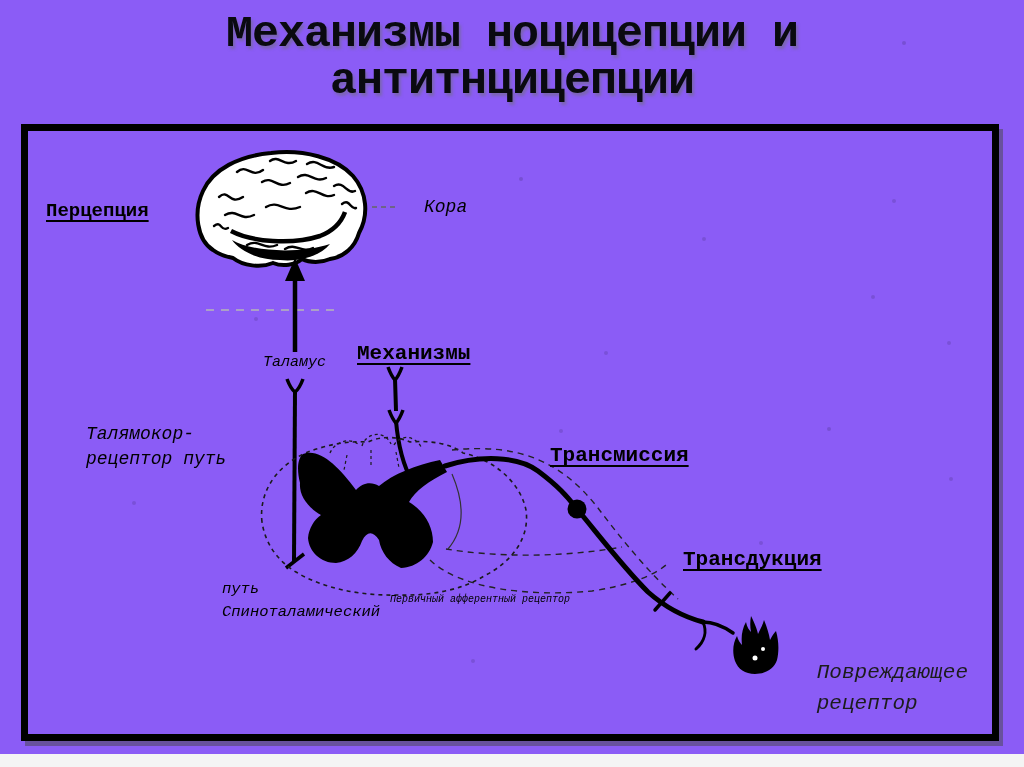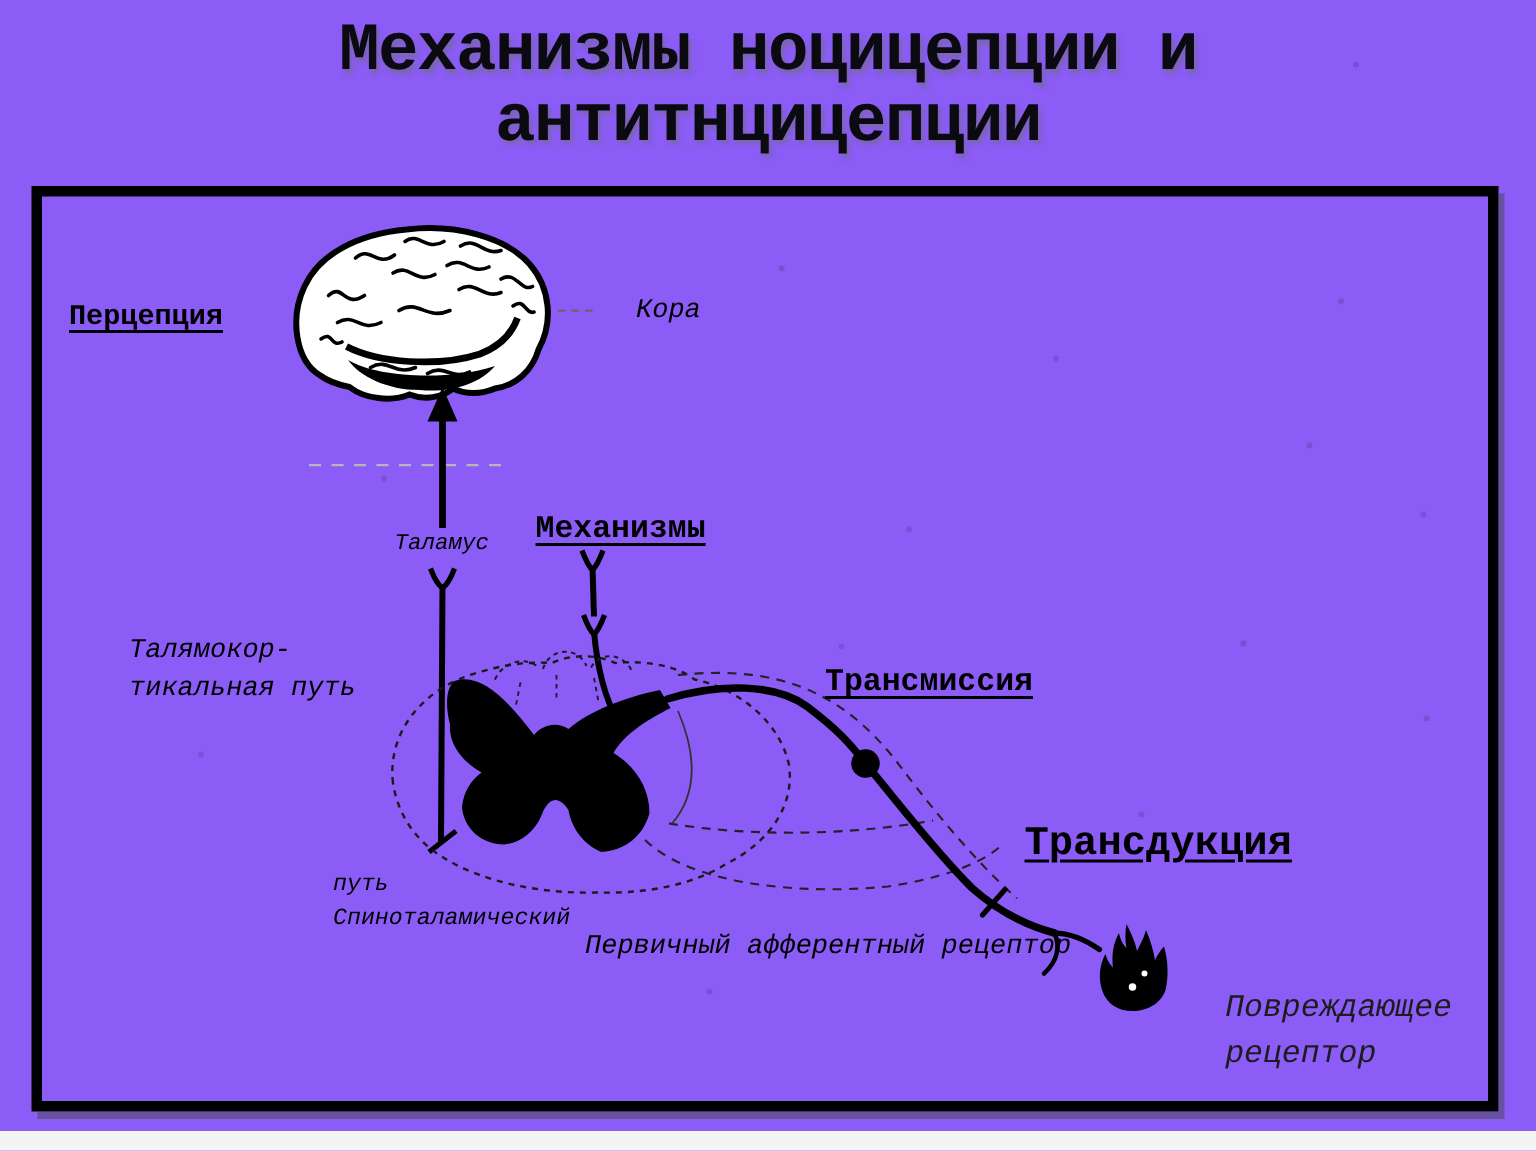--- a/index.html
+++ b/index.html
@@ -14,23 +14,23 @@
   .lbl{position:absolute;white-space:nowrap;color:#000;}
   .b{font-weight:bold;}
   .i{font-style:italic;}
   .u{text-decoration:underline;text-decoration-thickness:2px;text-underline-offset:4px;}
   .perception{left:46px;top:200px;font-size:19px;}
   .cortex{left:401px;top:197px;font-size:18px;margin-left:23px;}
   .thalamus{left:263px;top:354px;font-size:15px;text-align:right;}
   .modulation{left:357px;top:342px;font-size:21px;}
   .thalamocortical{left:86px;top:422px;font-size:18px;line-height:25px;}
   .transmission{left:550px;top:444px;font-size:21px;}
-  .transduction{left:683px;top:548px;font-size:27px;}
+  .transduction{left:683px;top:548px;font-size:21px;}
   .spinothalamic{left:222px;top:578px;font-size:15.5px;line-height:23px;}
-  .receptor{left:390px;top:621px;font-size:18px;}
+  .receptor{left:390px;top:594px;font-size:10px;}
   .damaging{right:56px;top:657px;font-size:21px;line-height:31px;text-align:left;color:#1c1c1c;}
   .speckles{position:absolute;left:0;top:0;width:2px;height:2px;border-radius:50%;
     box-shadow:520px 178px 0 1px rgba(0,0,0,.14),703px 238px 0 1px rgba(0,0,0,.13),
     872px 296px 0 1px rgba(0,0,0,.13),948px 342px 0 1px rgba(0,0,0,.12),
     255px 318px 0 1px rgba(0,0,0,.12),605px 352px 0 1px rgba(0,0,0,.12),
     828px 428px 0 1px rgba(0,0,0,.14),133px 502px 0 1px rgba(0,0,0,.12),
     950px 478px 0 1px rgba(0,0,0,.13),472px 660px 0 1px rgba(0,0,0,.12),
     903px 42px 0 1px rgba(0,0,0,.14),893px 200px 0 1px rgba(0,0,0,.12),
     560px 430px 0 1px rgba(0,0,0,.12),760px 542px 0 1px rgba(0,0,0,.12);}
   .strip{position:absolute;left:0;top:754px;width:1024px;height:13px;background:#f4f4f4;}
@@ -134,21 +134,21 @@
       <circle cx="763" cy="649" r="2" fill="#fff"></circle>
     </g>
   </svg>
 
   <div class="lbl perception b u">Перцепция</div>
   <div class="lbl cortex i">Кора</div>
   <div class="lbl thalamus i">Таламус</div>
   <div class="lbl modulation b u">Механизмы</div>
   <div class="lbl thalamocortical i">
     <div>Талямокор-</div>
-    <div>тикальная путь</div>
+    <div>рецептор путь</div>
   </div>
   <div class="lbl transmission b u">Трансмиссия</div>
   <div class="lbl transduction b u">Трансдукция</div>
   <div class="lbl spinothalamic i">
     <div>путь</div>
     <div>Спиноталамический</div>
   </div>
   <div class="lbl receptor i">Первичный афферентный рецептор</div>
   <div class="lbl damaging i">
     <div>Повреждающее</div>

